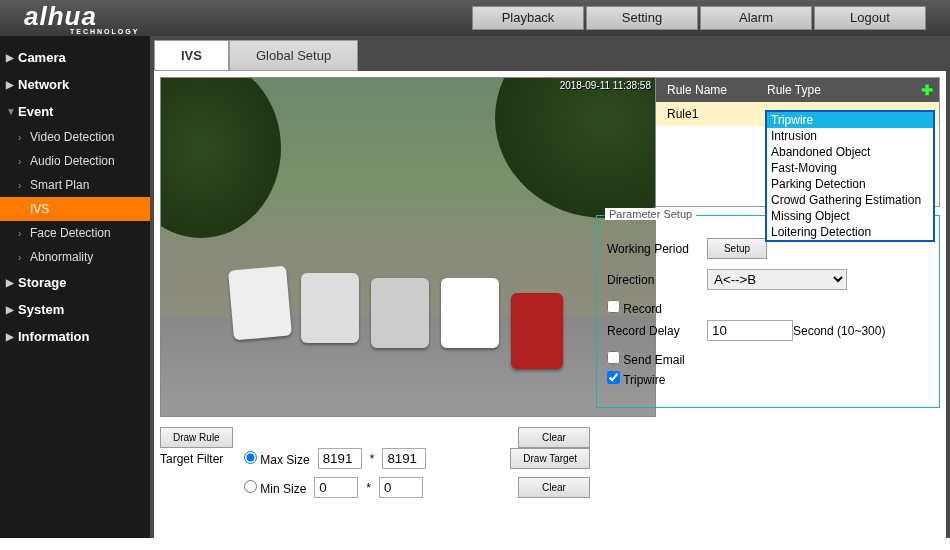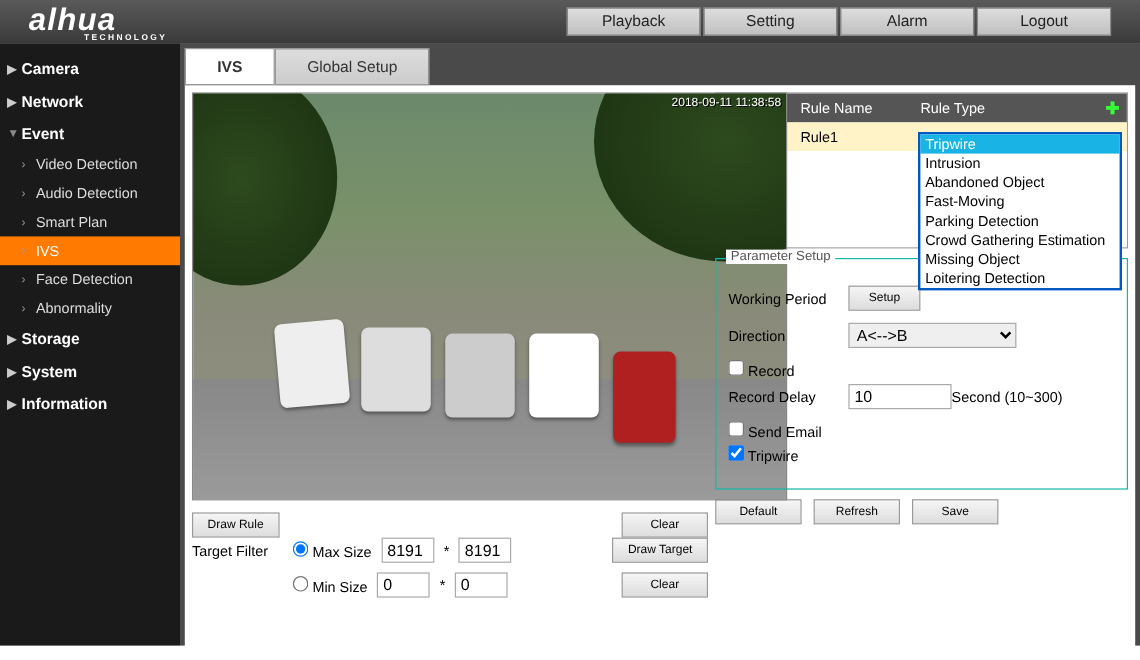--- a/index.html
+++ b/index.html
@@ -192,21 +192,16 @@
             <span>Second (10~300)</span>
           </div>
           <div class="param-row" style="margin-bottom:4px">
             <label><input type="checkbox" style=""> <span>Send Email</span></label>
           </div>
           <div class="param-row" style="margin-top:4px">
             <label><input type="checkbox" checked="" style=""> <span>Tripwire</span></label>
           </div>
         </div>
 
-        <div class="bottom-buttons">
-          <div class="btn">Default</div>
-          <div class="btn">Refresh</div>
-          <div class="btn">Save</div>
-        </div>
       </div>
     </div>
   </div>
 </div>
 
 </body></html>

